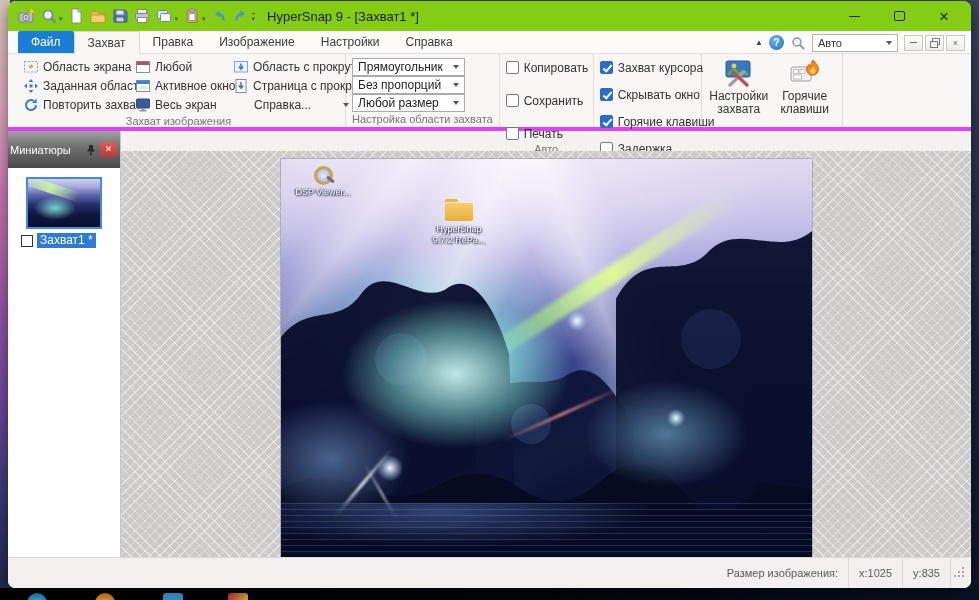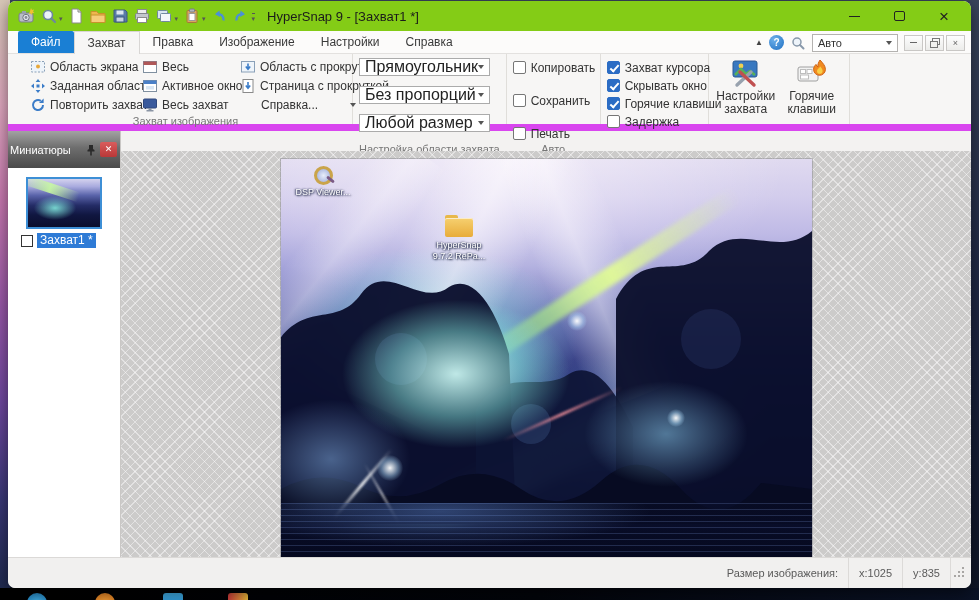--- a/index.html
+++ b/index.html
@@ -39,30 +39,30 @@
   .zoom-combo { width:86px; height:18px; background:#fff; border:1px solid #b4b2b0; font-size:11px; color:#333; display:flex; align-items:center; justify-content:space-between; padding:0 5px; }
   .caret { width:0; height:0; border-left:3.5px solid transparent; border-right:3.5px solid transparent; border-top:4px solid #555; }
   .mdi { display:flex; gap:2px; }
   .mdibtn { width:19px; height:16px; border:1px solid #c9c7c5; background:linear-gradient(#fdfdfd,#ececea); display:flex; align-items:center; justify-content:center; color:#666; font-size:9px; }
   .mdi-min { width:7px; height:1px; background:#666; }
   .mdi-rest { position:relative; width:9px; height:9px; }
   .mdi-rest::before { content:""; position:absolute; left:2px; top:0; width:6px; height:5px; border:1px solid #777; }
   .mdi-rest::after { content:""; position:absolute; left:0; top:3px; width:6px; height:5px; border:1px solid #777; background:#f2f2f0; }
 
   
-  .ribbon { height:77px; background:#f7f6f5; border-bottom:7px solid #d946ef; display:flex; padding-left:11px; flex:0 0 auto; }
+  .ribbon { height:77px; background:#f7f6f5; border-bottom:4px solid #d946ef; display:flex; padding-left:4px; flex:0 0 auto; }
   .group { display:flex; flex-direction:column; border-right:1px solid #e0deda; padding:3px 6px 0 6px; }
   .group-body { flex:1; display:flex; }
   .group-label { height:15px; font-size:11px; color:#767676; text-align:center; line-height:14px; }
   .gcol { display:flex; flex-direction:column; }
   .rbtn { height:19px; display:flex; align-items:center; gap:4px; padding:0 5px; font-size:12px; color:#333; border-radius:2px; cursor:default; white-space:nowrap; }
   .rbtn svg { flex:0 0 auto; }
   .rbtn.more { padding-left:26px; }
   .rbtn.more .caret { margin-left:28px; }
-  .combo { width:131px; height:18px; margin-bottom:10px; background:#fff; border:1px solid #ababab; font-size:16px; color:#222; display:flex; align-items:center; justify-content:space-between; padding:0 5px; }
+  .combo { width:113px; height:18px; margin-bottom:0; background:#fff; border:1px solid #ababab; font-size:12px; color:#222; display:flex; align-items:center; justify-content:space-between; padding:0 5px; }
   .chk { height:17px; display:flex; align-items:center; gap:5px; font-size:12px; color:#333; white-space:nowrap; }
   .box { width:13px; height:13px; border:1px solid #767676; border-radius:2px; background:#fff; position:relative; flex:0 0 auto; }
   .box.checked { background:#2b6cc4; border-color:#2b6cc4; }
   .box.checked::after { content:""; position:absolute; left:4px; top:1px; width:3px; height:7px; border:solid #fff; border-width:0 2px 2px 0; transform:rotate(42deg); }
   .bigbtns { display:flex; gap:4px; }
   .bigbtn { width:62px; display:flex; flex-direction:column; align-items:center; font-size:12px; color:#333; line-height:13px; padding-top:1px; text-align:center; }
   .bigbtn svg { margin-bottom:2px; }
 
   
   .content { flex:1; display:flex; min-height:0; }
@@ -287,37 +287,37 @@
               </svg>
             <span>Повторить захват</span>
           </div>
         </div>
         <div class="gcol" style="width:98px">
           <div class="rbtn">
             <svg width="16" height="16">
                 <rect x="1.5" y="2.5" width="13" height="11" fill="#fff" stroke="#8090a0"></rect>
                 <rect x="1.5" y="2.5" width="13" height="3.5" fill="#b05858"></rect>
               </svg>
-            <span>Весь</span>
+            <span>Любой</span>
           </div>
           <div class="rbtn">
             <svg width="16" height="16">
                 <rect x="1.5" y="2.5" width="13" height="11" fill="#fff" stroke="#8090a0"></rect>
                 <rect x="1.5" y="2.5" width="13" height="3.5" fill="#4a80c8"></rect>
                 <rect x="4" y="8" width="8" height="3.5" fill="#d8e6f4"></rect>
               </svg>
             <span>Активное окно</span>
           </div>
           <div class="rbtn">
             <svg width="16" height="16">
                 <rect x="1.5" y="2" width="13" height="9" rx="1" fill="#3a5a9c" stroke="#30487c"></rect>
                 <rect x="6.5" y="11" width="3" height="2" fill="#8a94a4"></rect>
                 <rect x="4.5" y="13" width="7" height="1.5" fill="#8a94a4"></rect>
               </svg>
-            <span>Весь захват</span>
+            <span>Весь экран</span>
           </div>
         </div>
         <div class="gcol" style="width:124px">
           <div class="rbtn">
             <svg width="16" height="16">
                 <rect x="1.5" y="2.5" width="13" height="10.5" fill="#eef4fa" stroke="#8aa0b8"></rect>
                 <path d="M8 4.5v5M5.8 7.6 8 10.2l2.2-2.6" stroke="#3b7cc8" stroke-width="1.6" fill="none"></path>
               </svg>
             <span>Область с прокруткой</span>
           </div>
@@ -372,21 +372,21 @@
               <span class="box"></span>
               <span>Печать</span>
             </label>
         </div>
       </div>
       <div class="group-label">Авто</div>
     </div>
 
     <div class="group" style="width:108px">
       <div class="group-body">
-        <div class="gcol" style="padding-top:2px;gap:1px">
+        <div class="gcol" style="padding-top:2px;gap:10px">
           <label class="chk">
               <span class="box checked"></span>
               <span>Захват курсора</span>
             </label>
           <label class="chk">
               <span class="box checked"></span>
               <span>Скрывать окно</span>
             </label>
           <label class="chk">
               <span class="box checked"></span>
@@ -476,21 +476,21 @@
         <div class="pinkstreak"></div>
         <div class="spark" style="left:96px;top:296px;width:26px;height:26px"></div>
         <div class="spark" style="left:286px;top:152px;width:20px;height:20px"></div>
         <div class="spark" style="left:386px;top:250px;width:18px;height:18px"></div>
         <div class="water"></div>
 
         <div class="dicon" style="left:2px;top:6px">
           <span class="mag-ico"></span>
           <span class="dlabel">DSP Viewer...</span>
         </div>
-        <div class="dicon" style="left:138px;top:56px">
+        <div class="dicon" style="left:138px;top:40px">
           <span class="folder-ico"></span>
           <span class="dlabel">HyperSnap</span>
           <span class="dlabel">9.7.2 RePa...</span>
         </div>
       </div>
     </div>
   </div>
 
   <div class="statusbar">
     <span class="scell">Размер изображения:</span>

